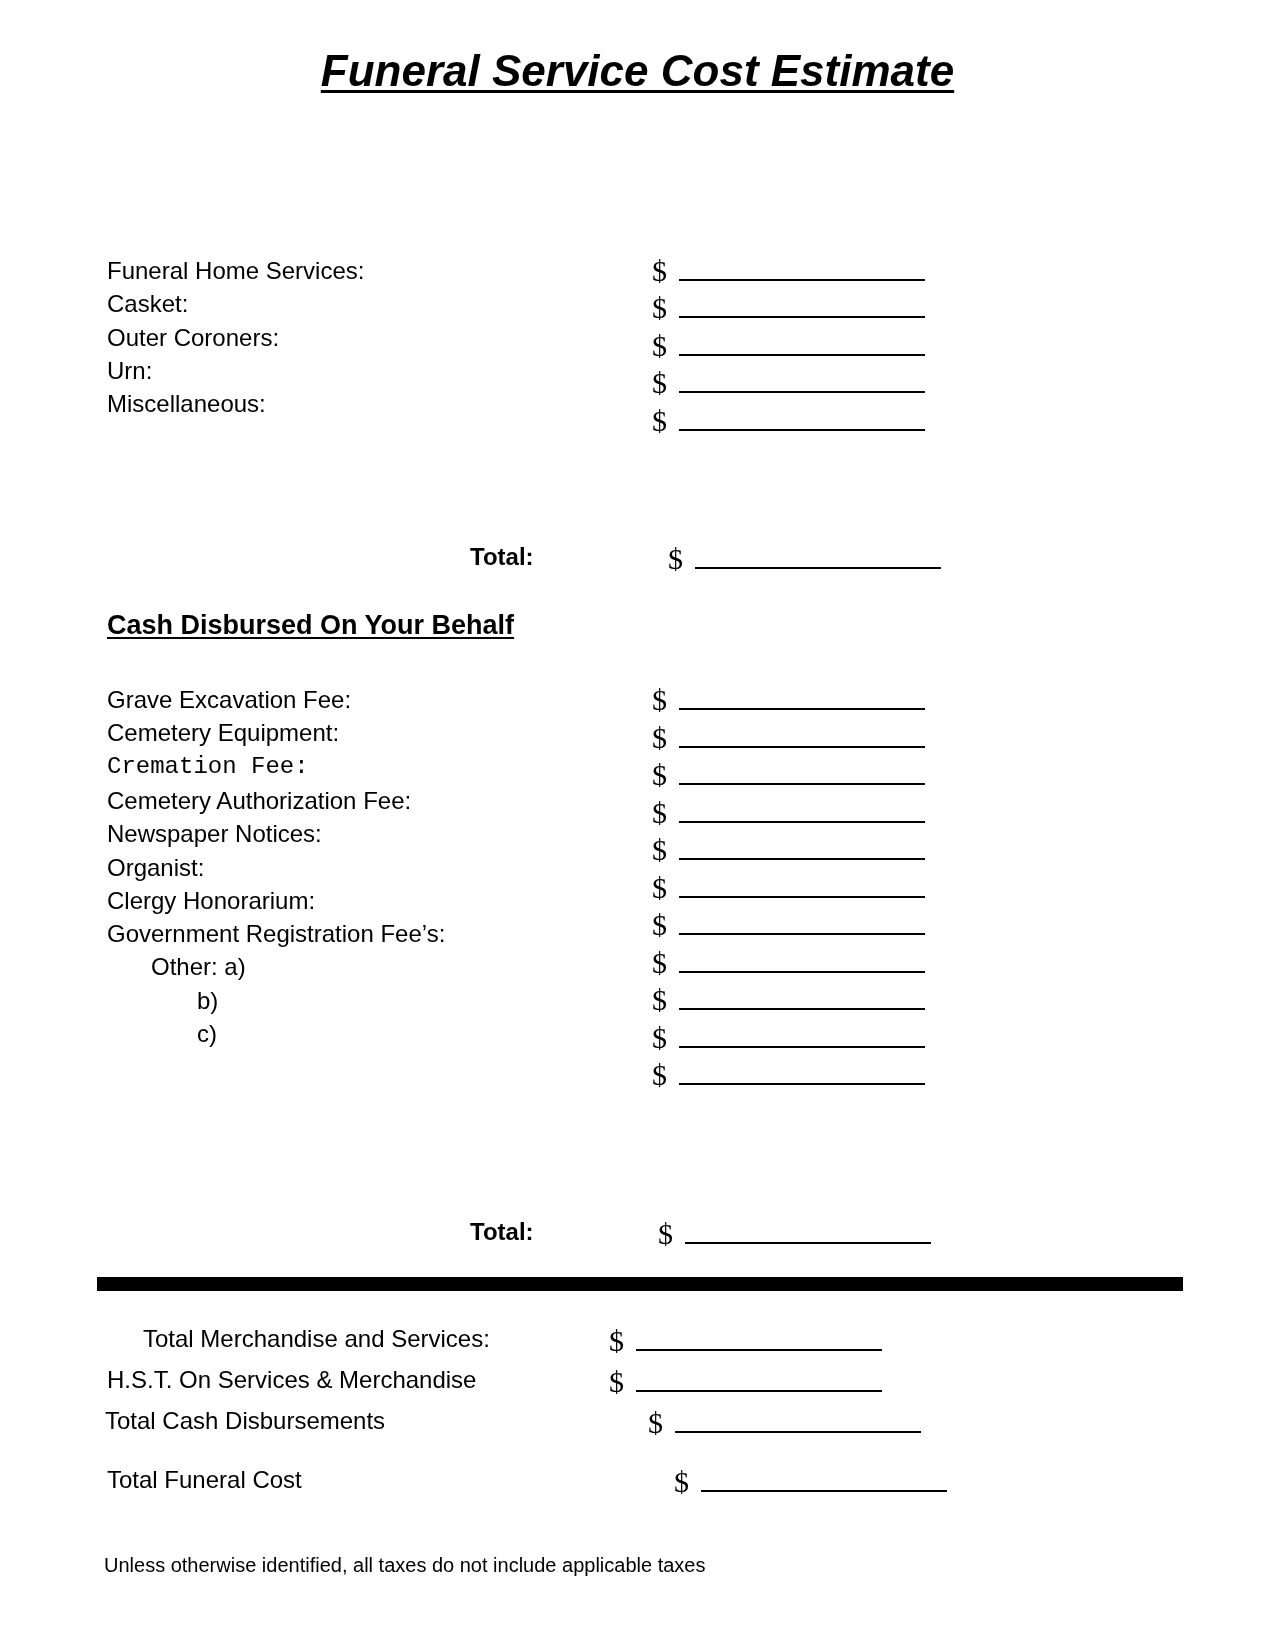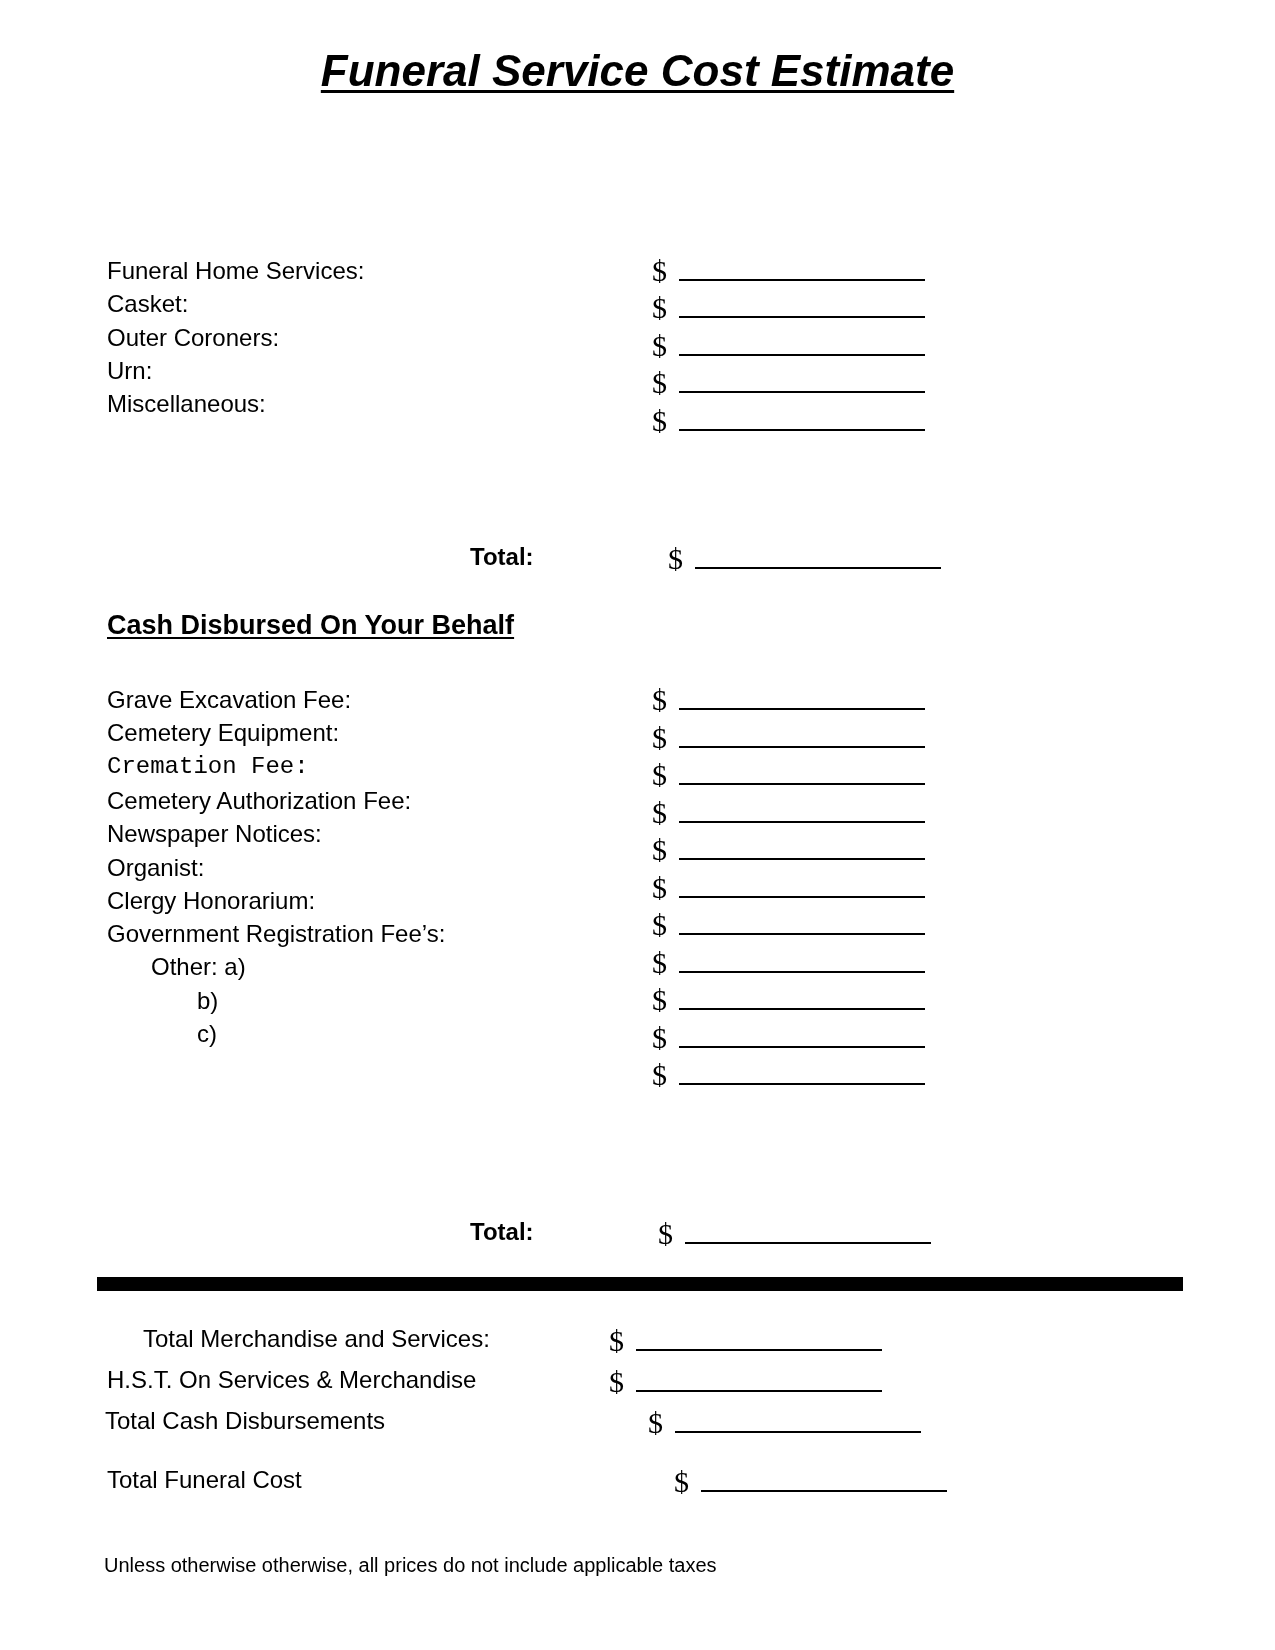--- a/index.html
+++ b/index.html
@@ -72,13 +72,13 @@
 
 <div class="abs sans label" style="left:107px; top:1363px;">H.S.T.  On Services &amp; Merchandise</div>
 <div class="abs serif dollar" style="left:609px; top:1365px;"><span>$</span><span class="blank"></span></div>
 
 <div class="abs sans label" style="left:105px; top:1404px;">Total Cash Disbursements</div>
 <div class="abs serif dollar" style="left:648px; top:1406px;"><span>$</span><span class="blank"></span></div>
 
 <div class="abs sans label" style="left:107px; top:1463px;">Total Funeral Cost</div>
 <div class="abs serif dollar" style="left:674px; top:1465px;"><span>$</span><span class="blank"></span></div>
 
-<div class="abs sans note" style="left:104px; top:1554px;">Unless otherwise otherwise, all prices do not include applicable taxes</div>
+<div class="abs sans note" style="left:104px; top:1554px;">Unless otherwise identified, all taxes do not include applicable taxes</div>
 
 </body></html>

